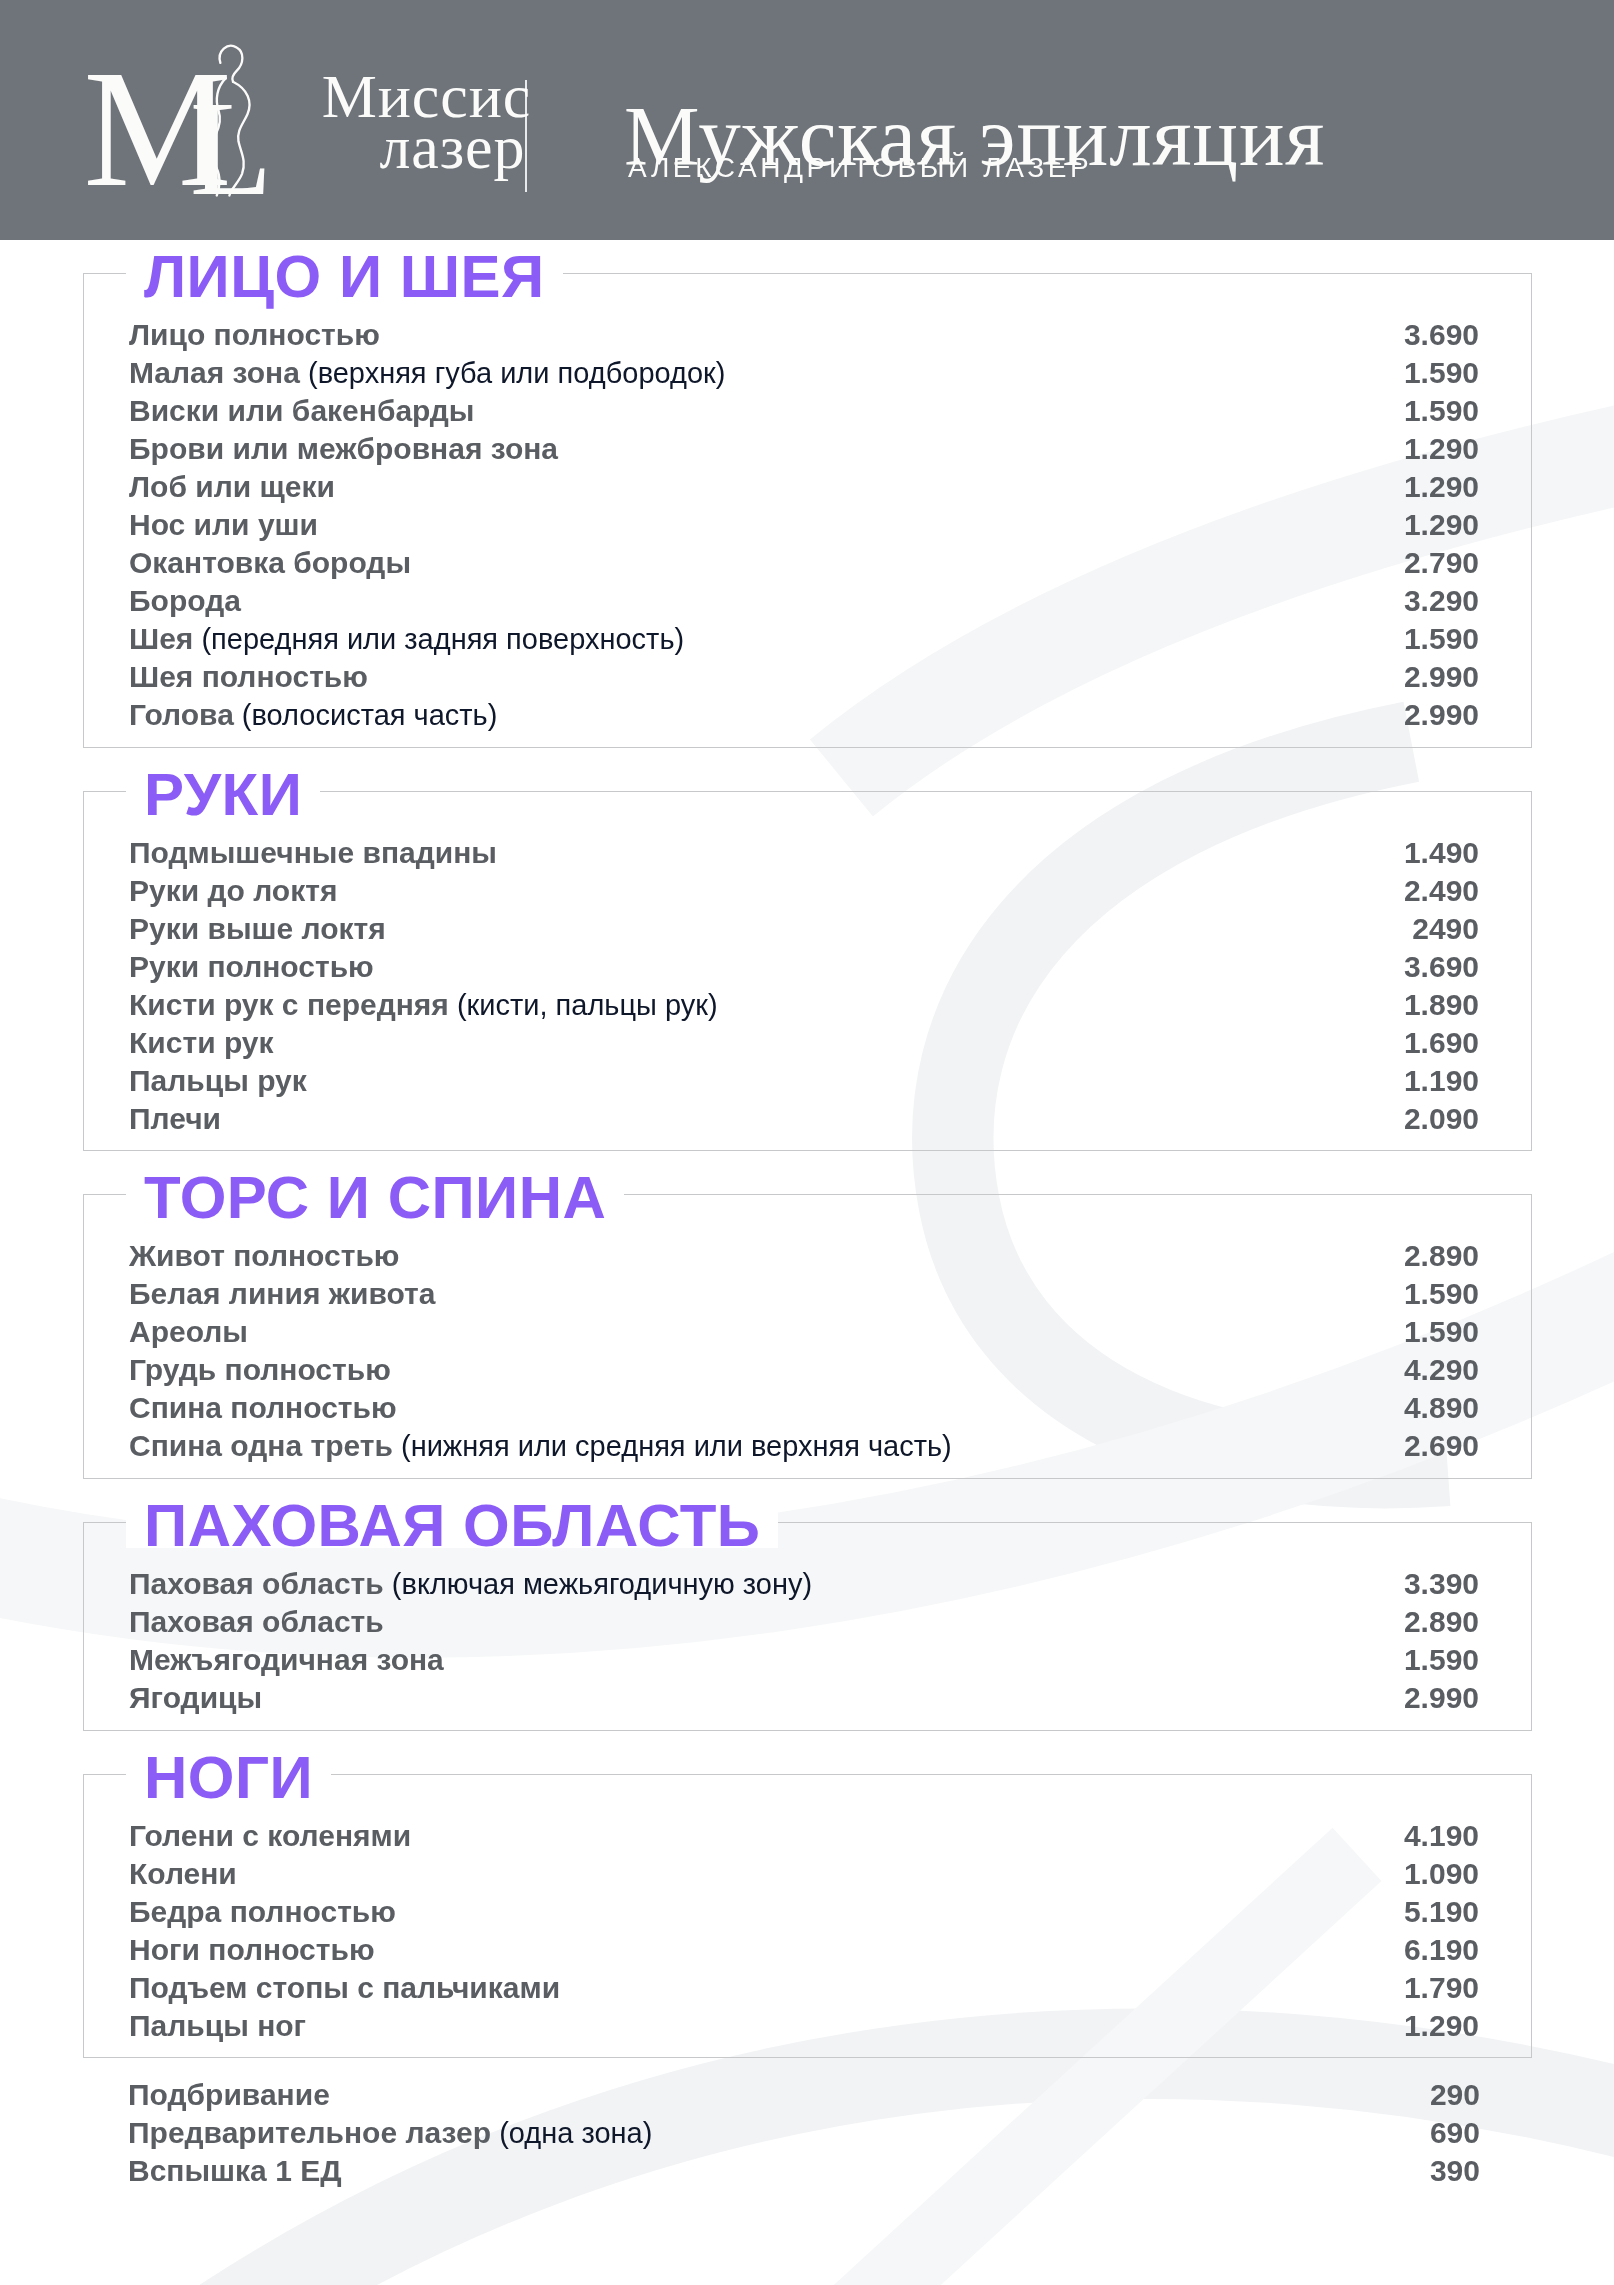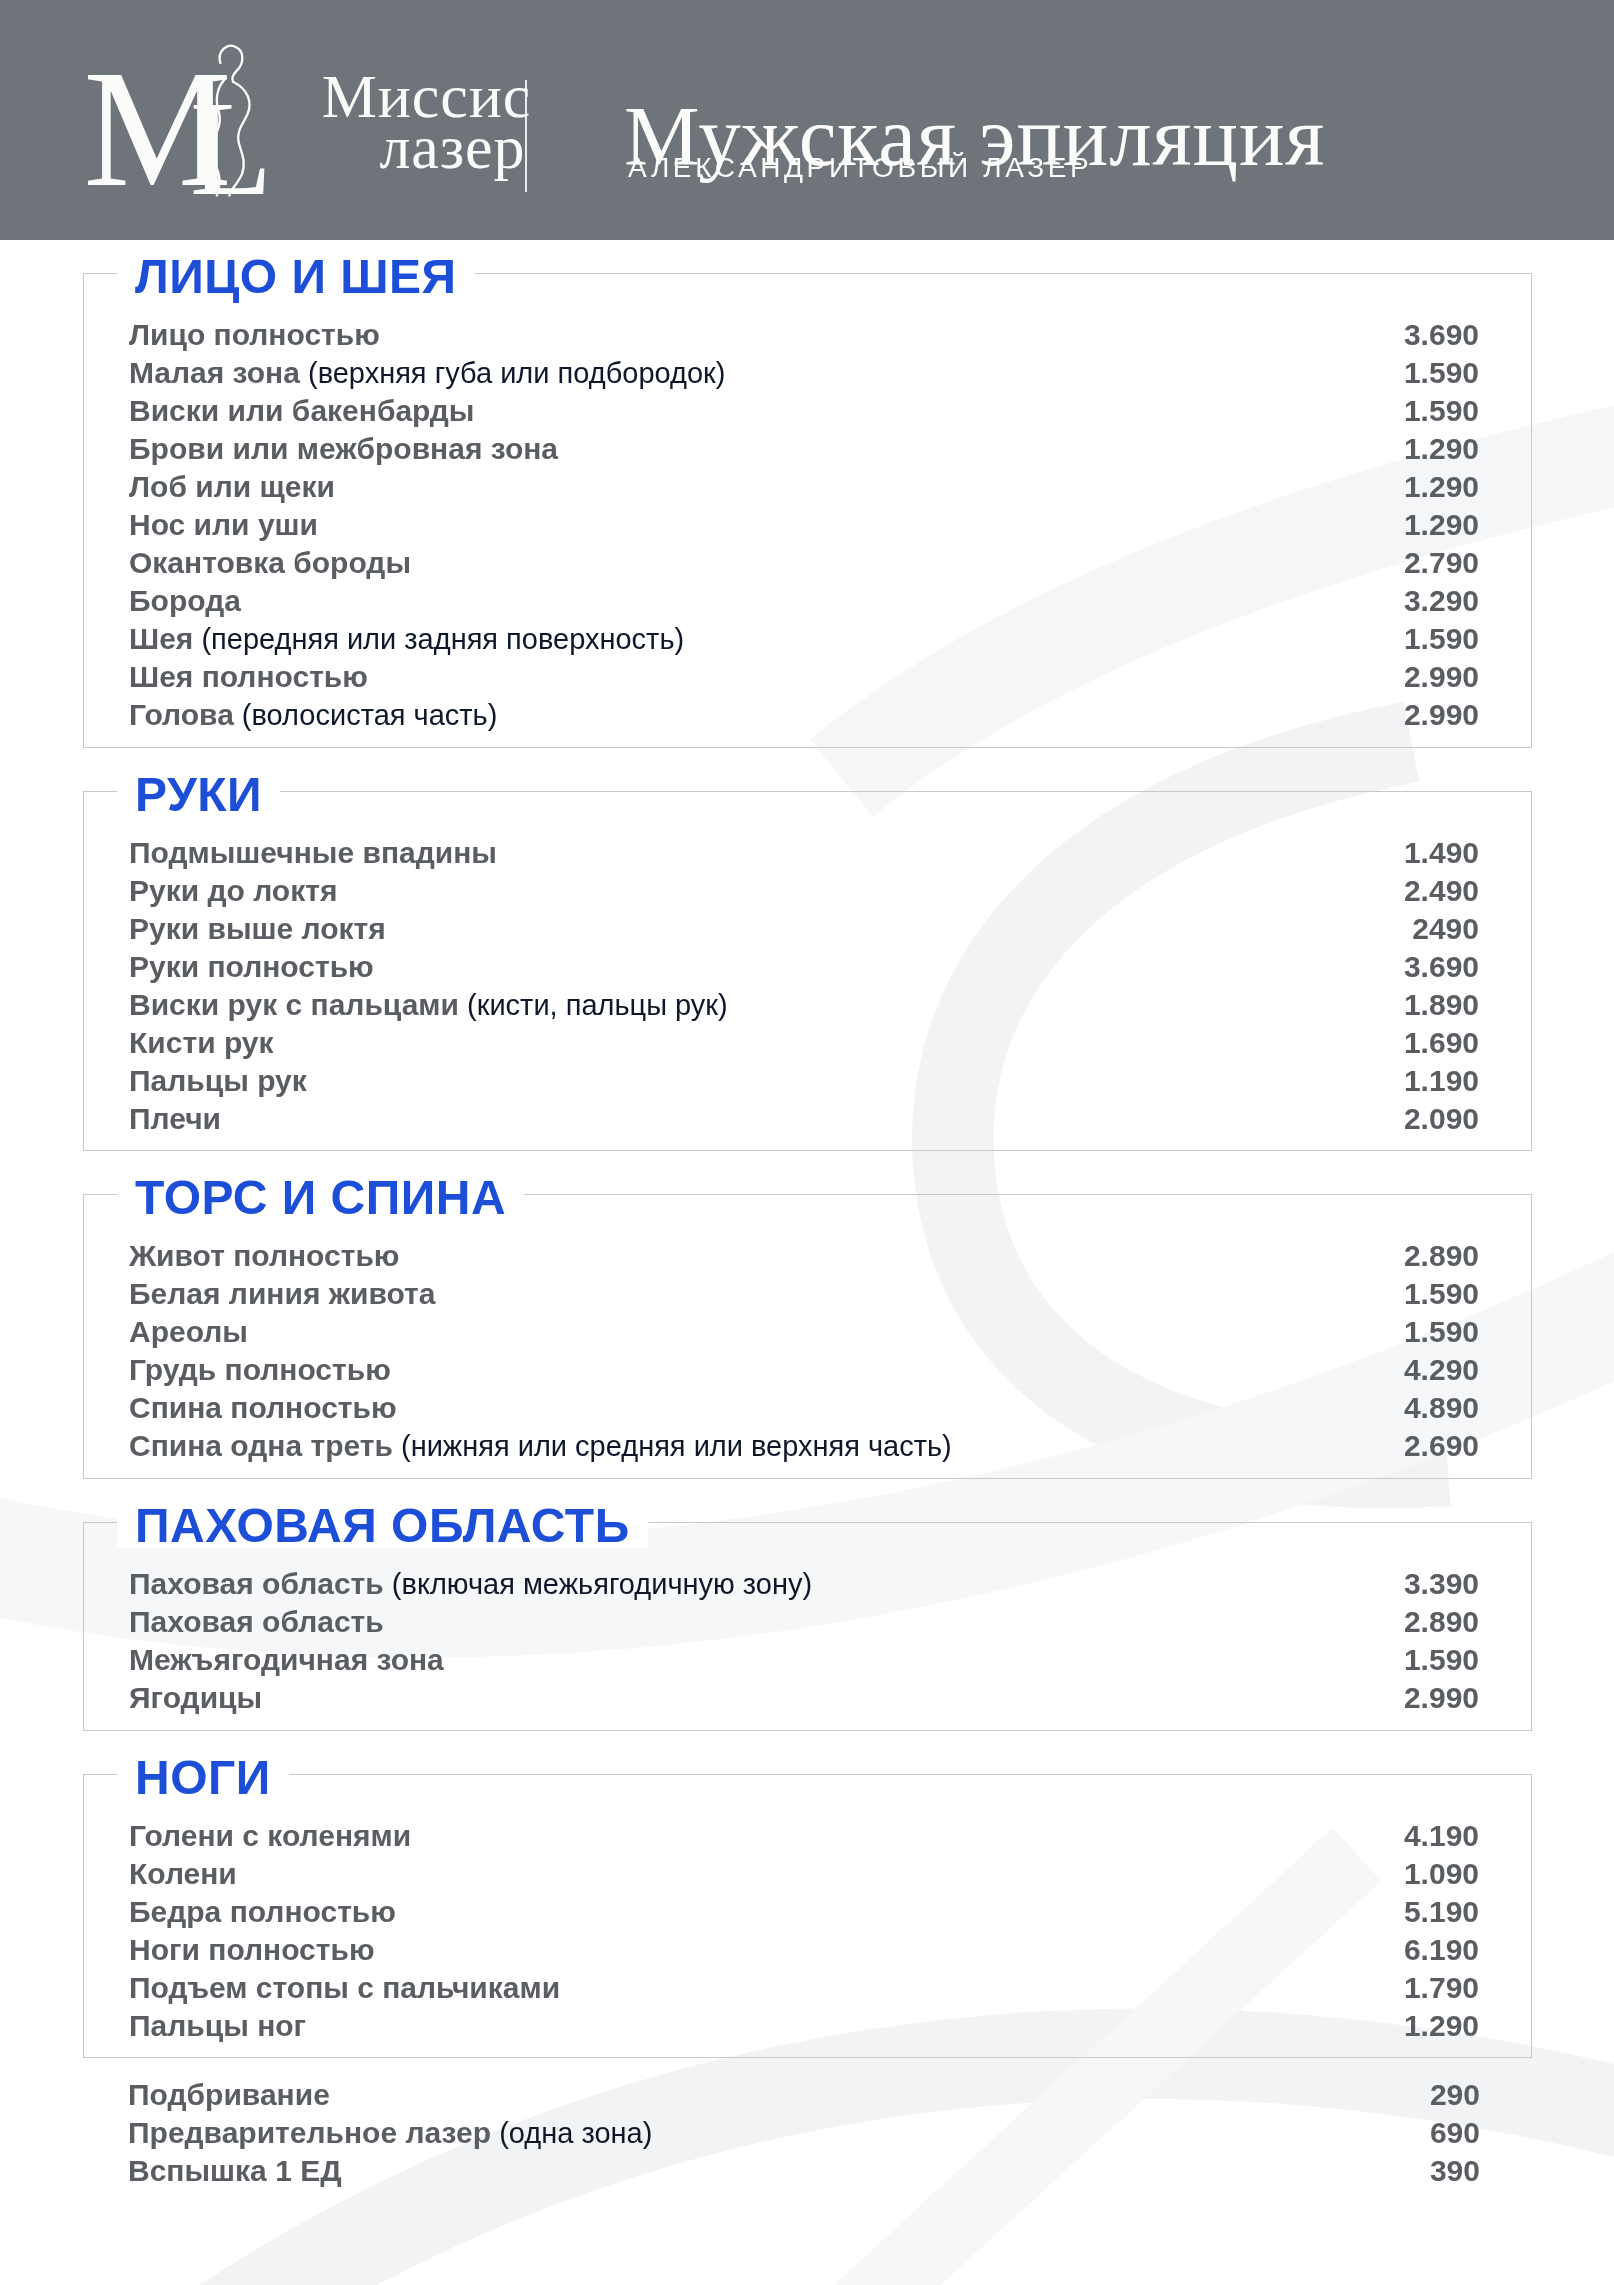--- a/index.html
+++ b/index.html
@@ -46,25 +46,25 @@
   
   .content{position:relative;z-index:1;}
   .box{
     position:relative;
     margin:43px 83px 0 83px;
     border:1.8px solid #c7c8ca;
     padding:42px 52px 12.7px 45px;
   }
   .box:first-of-type{margin-top:33px;}
   .legend{
-    position:absolute;top:-20px;left:33px;
+    position:absolute;top:-20px;left:42px;
     margin:0;background:#ffffff;
     padding:0 18px;
-    font-size:48px;line-height:45px;font-weight:bold;
-    color:#1d4ed8;letter-spacing:0.5px;
+    font-size:60px;line-height:45px;font-weight:bold;
+    color:#8b5cf6;letter-spacing:0.5px;
     white-space:nowrap;
   }
   .row{
     display:flex;align-items:center;
     line-height:38px;
   }
   .lbl{font-size:30px;font-weight:bold;color:#5a5e63;}
   .note{font-size:29px;font-weight:normal;color:#0f172a;}
   .price{
     margin-left:auto;
@@ -177,21 +177,21 @@
           </div>
           <div class="row">
             <span class="lbl">Руки выше локтя</span>
             <span class="price">2490</span>
           </div>
           <div class="row">
             <span class="lbl">Руки полностью</span>
             <span class="price">3.690</span>
           </div>
           <div class="row">
-            <span class="lbl">Виски рук с пальцами</span>
+            <span class="lbl">Кисти рук с передняя</span>
             <span class="note">&nbsp;(кисти, пальцы рук)</span>
             <span class="price">1.890</span>
           </div>
           <div class="row">
             <span class="lbl">Кисти рук</span>
             <span class="price">1.690</span>
           </div>
           <div class="row">
             <span class="lbl">Пальцы рук</span>
             <span class="price">1.190</span>

